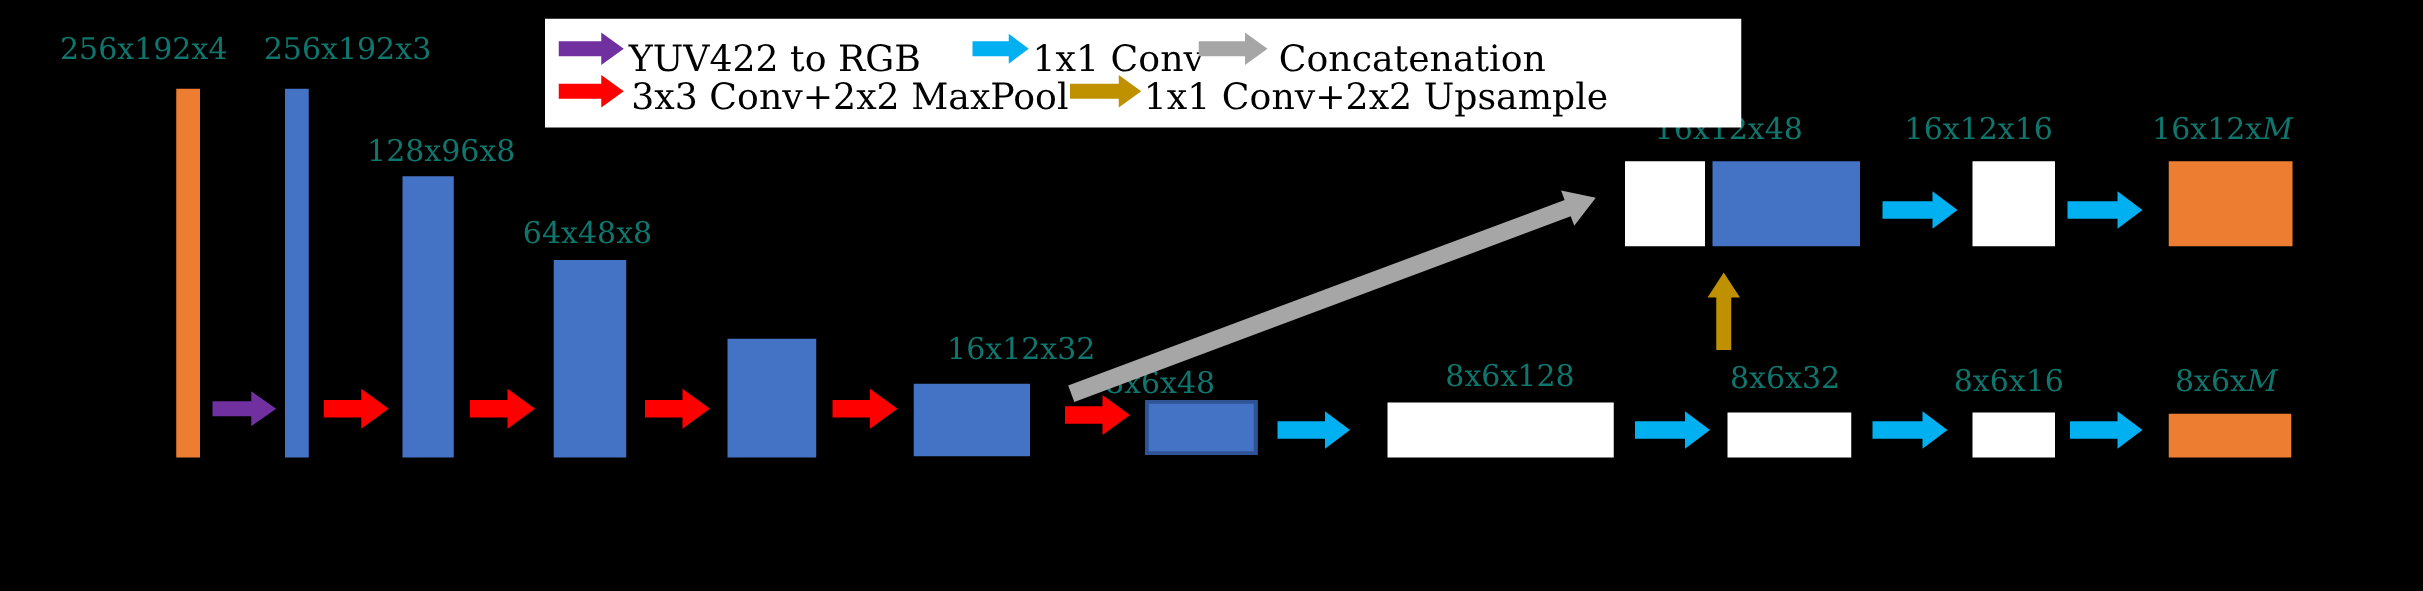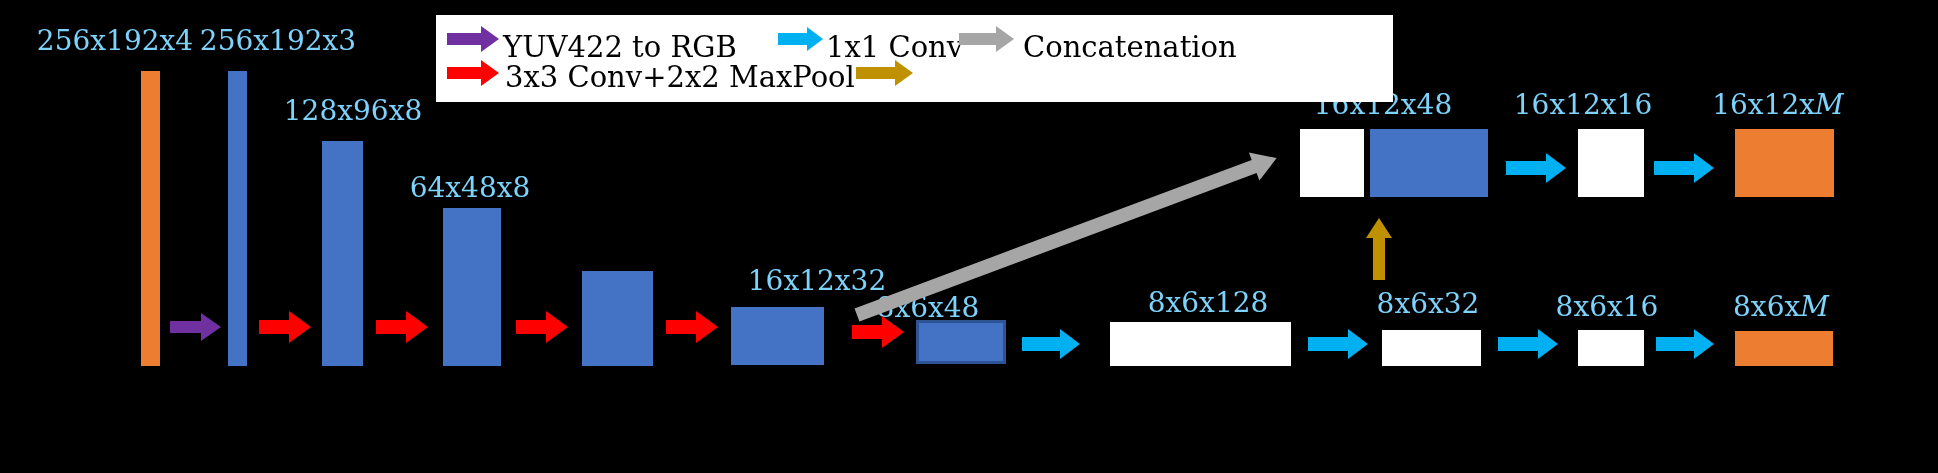--- a/index.html
+++ b/index.html
@@ -4,21 +4,21 @@
 <style>
   html,body{margin:0;padding:0;background:#000;}
   #canvas{position:relative;width:1938px;height:473px;background:#000000;overflow:hidden;
           font-family:"DejaVu Serif", serif;}
   .block{position:absolute;}
   .orange{background:#ED7D31;}
   .blue{background:#4472C4;}
   .white-blk{background:#FFFFFF;}
   .bordered{box-sizing:border-box;background:#4472C4;border:3px solid #2F5496;}
   .lbl{position:absolute;transform:translateX(-50%);white-space:nowrap;
-       color:#7dd3fc;font-size:28px;line-height:1.1;}
+       color:#0f766e;font-size:24px;line-height:1.1;}
   .lbl em{font-style:italic;}
   #legend-box{position:absolute;left:436px;top:15px;width:957px;height:87px;background:#FFFFFF;}
   .legend-label{position:absolute;white-space:nowrap;color:#000000;font-size:29px;line-height:1;}
   #arrow-layer{position:absolute;left:0;top:0;width:1938px;height:473px;pointer-events:none;}
   .fill-red{fill:#FF0000;} .fill-purple{fill:#7030A0;} .fill-cyan{fill:#00B0F0;}
   .fill-gold{fill:#BF9000;} .fill-gray{fill:#A6A6A6;}
 </style>
 </head>
 <body>
 
@@ -36,37 +36,38 @@
   <div class="block white-blk" style="left:1578px;top:330px;width:66px;height:36px;"></div>
   <div class="block orange" style="left:1735px;top:331px;width:98px;height:35px;"></div>
 
   <div class="block white-blk" style="left:1300px;top:129px;width:64px;height:68px;"></div>
   <div class="block blue" style="left:1370px;top:129px;width:118px;height:68px;"></div>
   <div class="block white-blk" style="left:1578px;top:129px;width:66px;height:68px;"></div>
   <div class="block orange" style="left:1735px;top:129px;width:99px;height:68px;"></div>
 
   <div class="lbl" style="left:115px;top:26px;"><span>256x192x4</span><em></em></div>
   <div class="lbl" style="left:278px;top:26px;"><span>256x192x3</span><em></em></div>
-  <div class="lbl" style="left:353px;top:96px;text-align:center;"><span>128x96x8</span><em></em></div>
+  <div class="lbl" style="left:353px;top:108px;text-align:center;"><span>128x96x8</span><em></em></div>
   <div class="lbl" style="left:470px;top:173px;"><span>64x48x8</span><em></em></div>
   <div class="lbl" style="left:817px;top:266px;"><span>16x12x32</span><em></em></div>
   <div class="lbl" style="left:928px;top:293px;"><span>8x6x48</span><em></em></div>
   <div class="lbl" style="left:1208px;top:288px;"><span>8x6x128</span><em></em></div>
   <div class="lbl" style="left:1428px;top:289px;"><span>8x6x32</span><em></em></div>
   <div class="lbl" style="left:1607px;top:292px;"><span>8x6x16</span><em></em></div>
   <div class="lbl" style="left:1781px;top:292px;"><span>8x6x</span><em>M</em></div>
   <div class="lbl" style="left:1383px;top:90px;"><span>16x12x48</span><em></em></div>
   <div class="lbl" style="left:1583px;top:90px;"><span>16x12x16</span><em></em></div>
   <div class="lbl" style="left:1778px;top:90px;"><span>16x12x</span><em>M</em></div>
 
   <div id="legend-box">
     <div class="legend-label" style="left:67px;top:18px;">YUV422 to RGB</div>
     <div class="legend-label" style="left:390px;top:18px;">1x1 Conv</div>
     <div class="legend-label" style="left:587px;top:18px;">Concatenation</div>
     <div class="legend-label" style="left:69px;top:48px;">3x3 Conv+2x2 MaxPool</div>
+    <div class="legend-label" style="left:479px;top:48px;">1x1 Conv+2x2 Upsample</div>
   </div>
 
   <svg id="arrow-layer" viewBox="0 0 1938 473">
 
     <polygon class="fill-purple" points="447,33 481,33 481,26 499,39 481,52 481,45 447,45" fill="#7030A0"></polygon>
     <polygon class="fill-cyan" points="778,33 807,33 807,27 823,39 807,51 807,45 778,45" fill="#00B0F0"></polygon>
     <polygon class="fill-gray" points="959,33 996,33 996,26 1014,39 996,52 996,45 959,45" fill="#A6A6A6"></polygon>
     <polygon class="fill-red" points="447,67 481,67 481,60 499,73 481,86 481,79 447,79" fill="#FF0000"></polygon>
     <polygon class="fill-gold" points="856,67 895,67 895,60 913,73 895,86 895,79 856,79" fill="#BF9000"></polygon>
 

